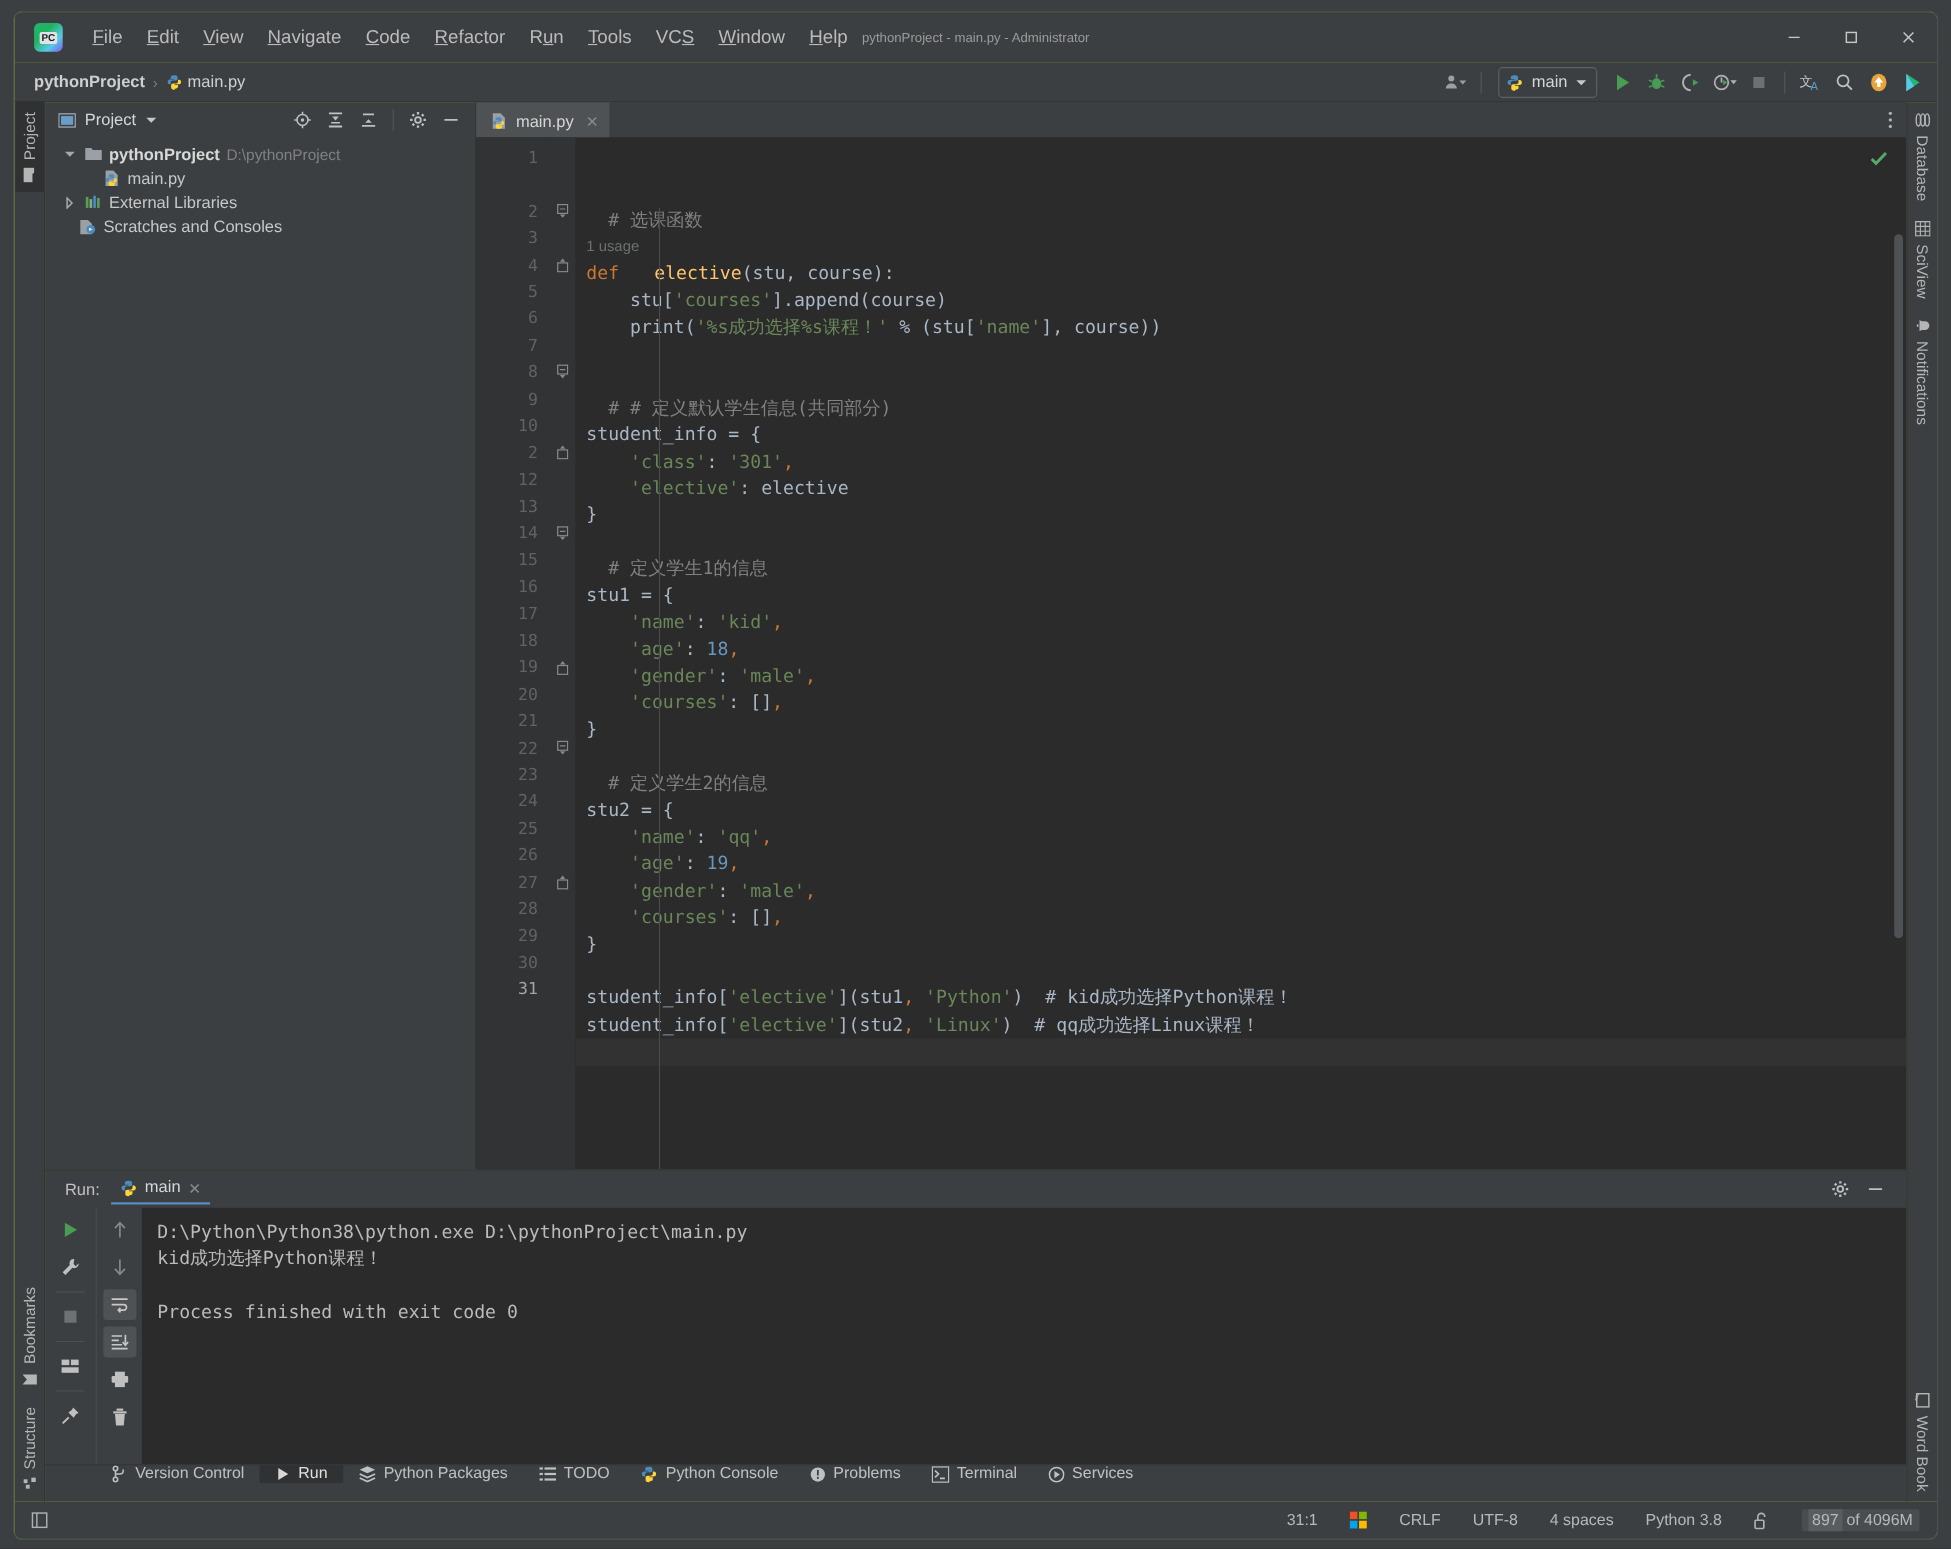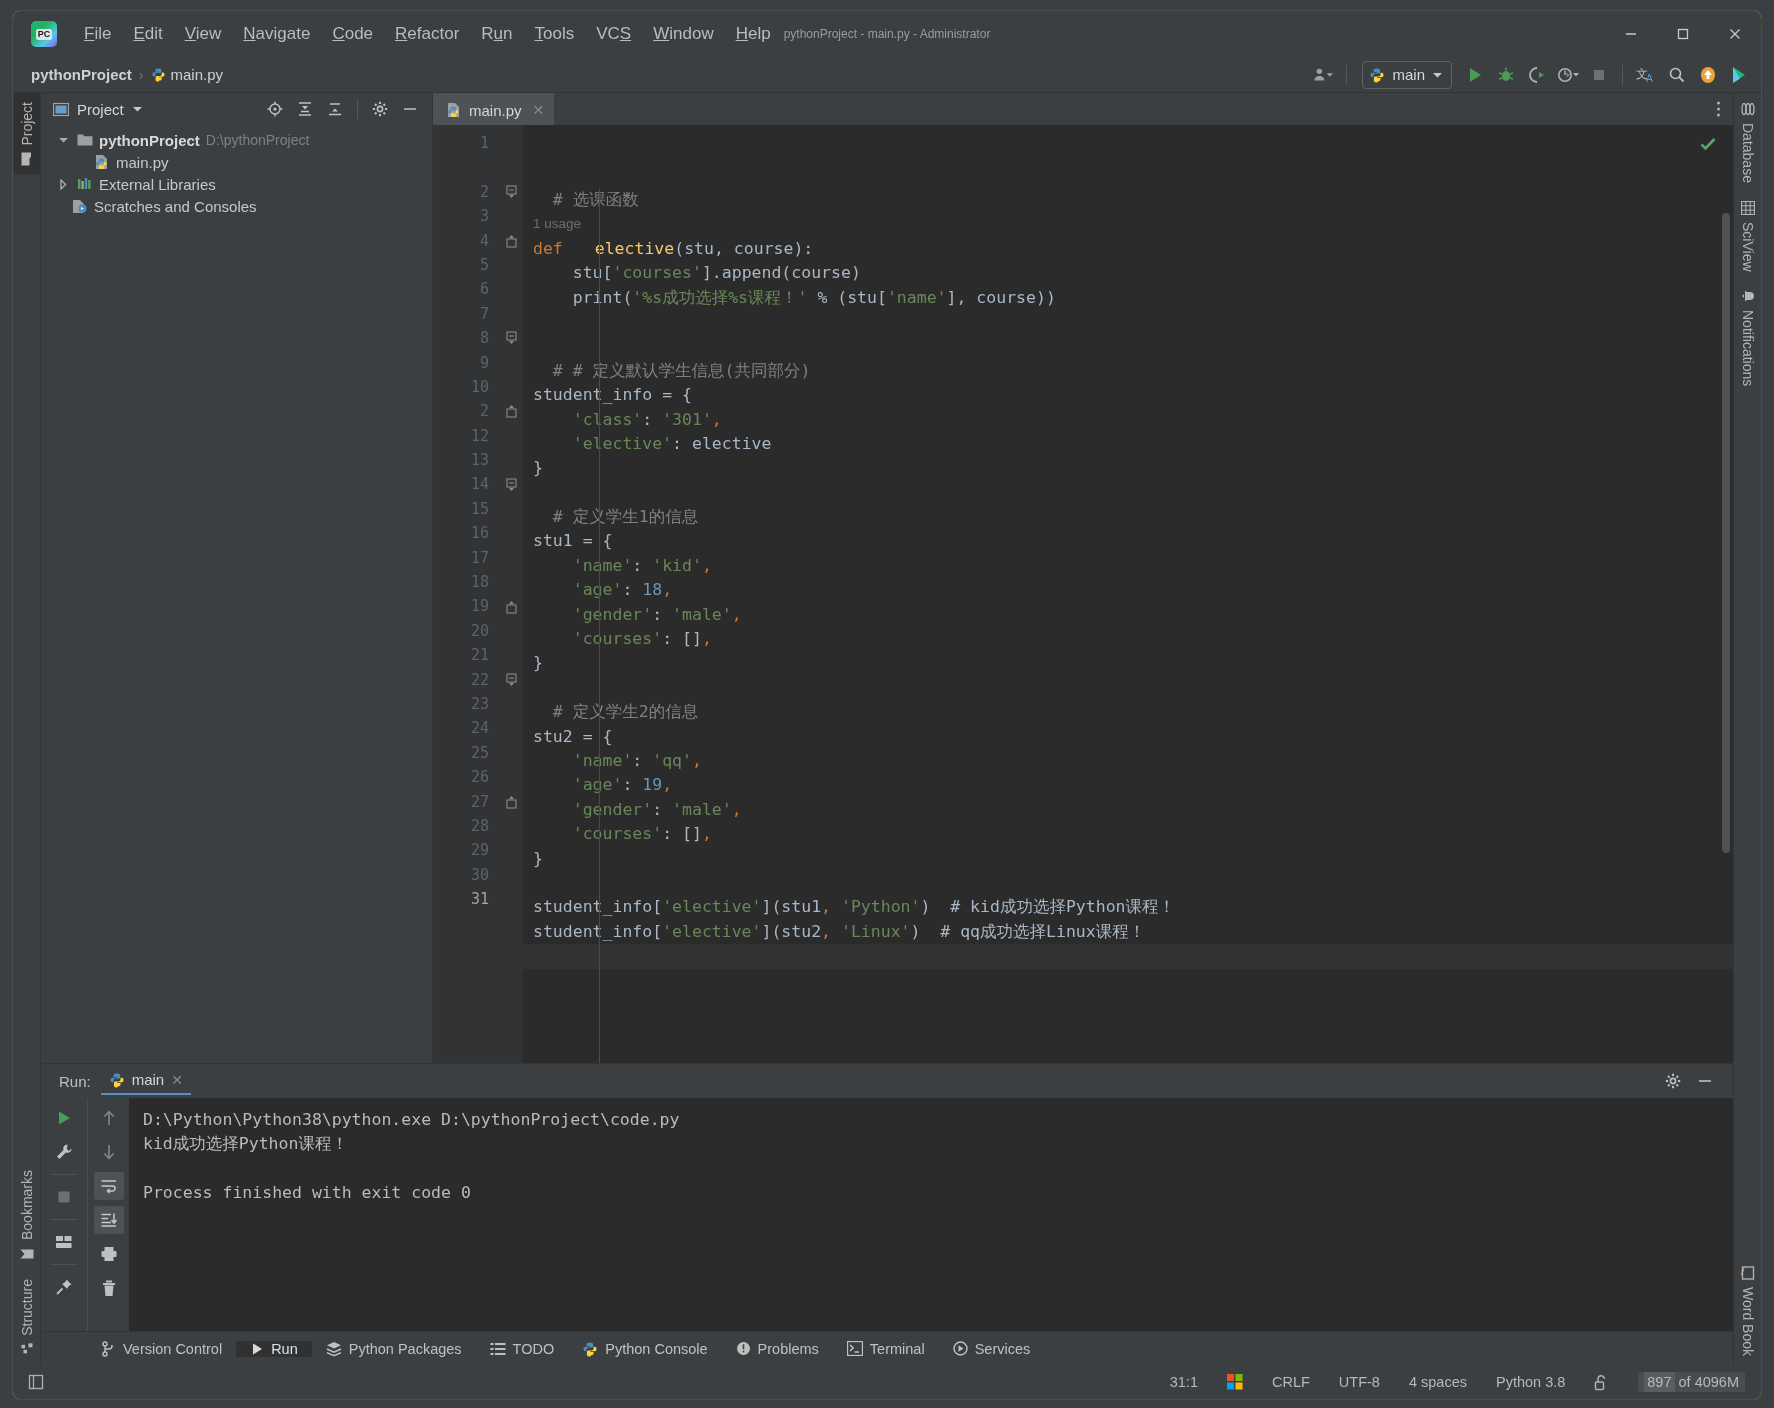--- a/index.html
+++ b/index.html
@@ -254,21 +254,21 @@
     color: #bbbbbb;
     padding: 10px 0 0 14px;
     overflow: hidden;
   }
   .conline { height: 24.4px; line-height: 24.4px; }
 
   
   .twbar {
     height: 34px; flex: 0 0 34px;
     background: #3c3f41;
-    display: flex; align-items: center;
+    display: flex; align-items: flex-start;
     padding-left: 46px;
     border-top: 1px solid #323436;
   }
   .twb {
     display: flex; align-items: center; gap: 7px;
     padding: 0 14px; color: #c0c0c0; font-size: 14.5px;
     white-space: nowrap;
   }
   .twb.active { background: #2f3133; color: #e0e0e0; }
 
@@ -840,21 +840,21 @@
             </div>
             <div class="rt">
               <svg width="16" height="17" viewBox="0 0 16 17">
                 <rect x="5" y="0.5" width="6" height="2" fill="#c0c0c0"></rect>
                 <rect x="2" y="3" width="12" height="2" fill="#c0c0c0"></rect>
                 <path d="M3.5 5.5h9L11.5 16h-7z" fill="#c0c0c0"></path>
               </svg>
             </div>
           </div>
           <div class="console" id="console">
-                <div class="conline">D:\Python\Python38\python.exe D:\pythonProject\code.py</div>
+                <div class="conline">D:\Python\Python38\python.exe D:\pythonProject\main.py</div>
                 <div class="conline">kid成功选择Python课程！</div>
                 <div class="conline">&nbsp;</div>
                 <div class="conline">Process finished with exit code 0</div>
               </div>
         </div>
       </div>
 
       <div class="twbar" id="twbar">
             <div class="twb">
               <span style="display: flex;">

